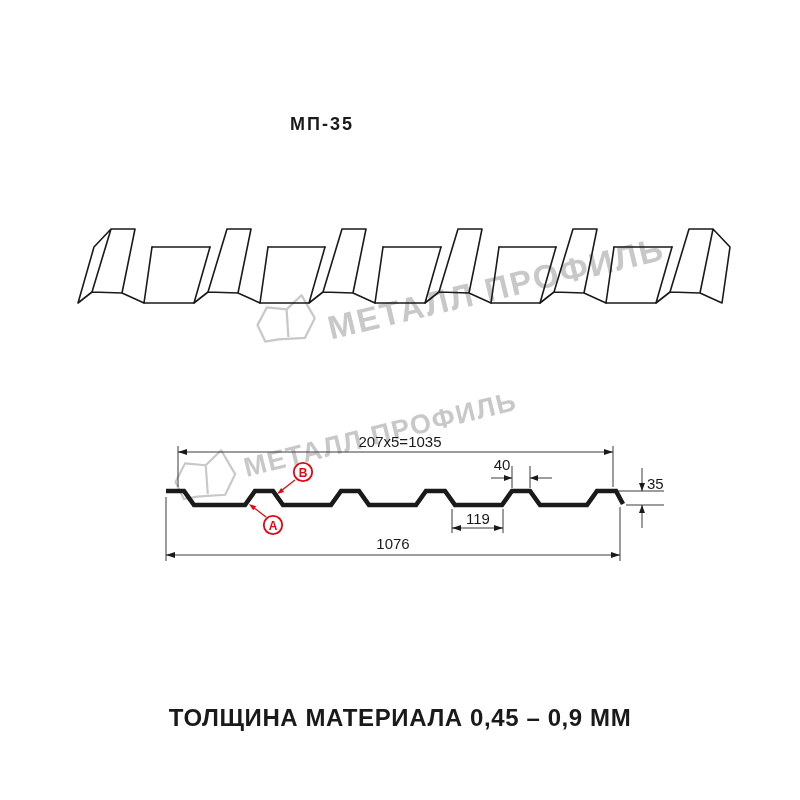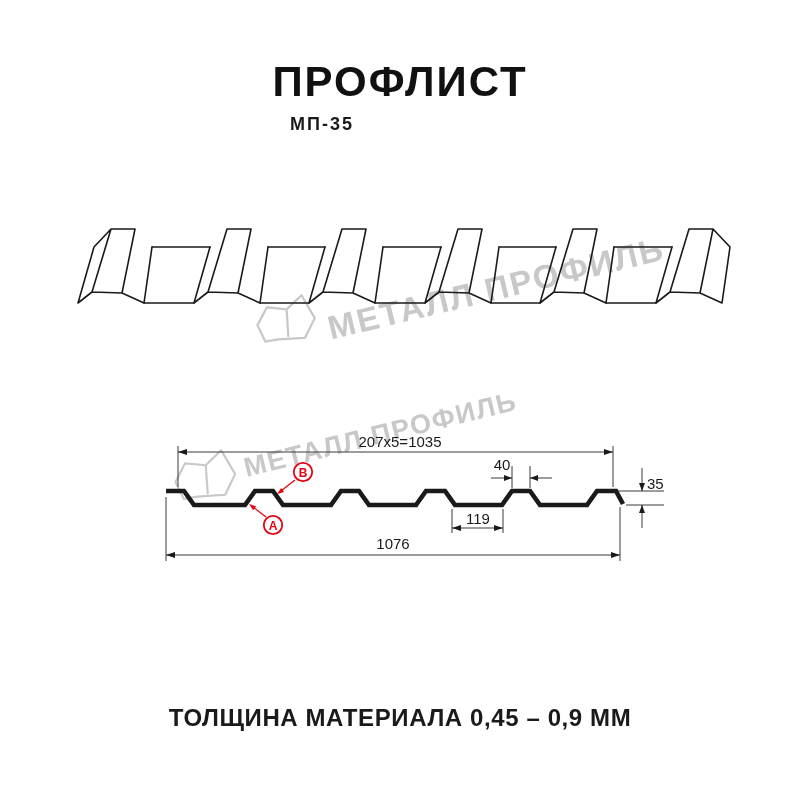--- a/index.html
+++ b/index.html
@@ -14,21 +14,20 @@
   svg{position:absolute;top:0;left:0;}
   .wm-text{fill:#c8c8c8;font-family:"Liberation Sans",sans-serif;font-weight:700;}
   .dim-text{fill:#1a1a1a;font-family:"Liberation Sans",sans-serif;font-size:15px;}
   .red-label{fill:#e30613;font-family:"Liberation Sans",sans-serif;font-size:12px;font-weight:700;}
 </style>
 </head>
 <body>
 
 <div class="page">
 
-  <div class="title">ПРОФЛИСТ</div>
   <div class="subtitle">МП-35</div>
 
   <svg width="800" height="800" viewBox="0 0 800 800">
 
     <g>
       <g transform="translate(262,352) rotate(-13.5)">
         <g transform="translate(0,-46) scale(0.94)">
           <path d="M2,20 L16,4 L36,11 L55,0 L63,27 L48,45 L20,40 L6,39 Z M36,11 L31,40" fill="none" stroke="#c8c8c8" stroke-width="2.4" stroke-linejoin="round"></path>
         </g>
         <text class="wm-text" x="70" y="4" font-size="33" letter-spacing="2">МЕТАЛЛ ПРОФИЛЬ</text>

